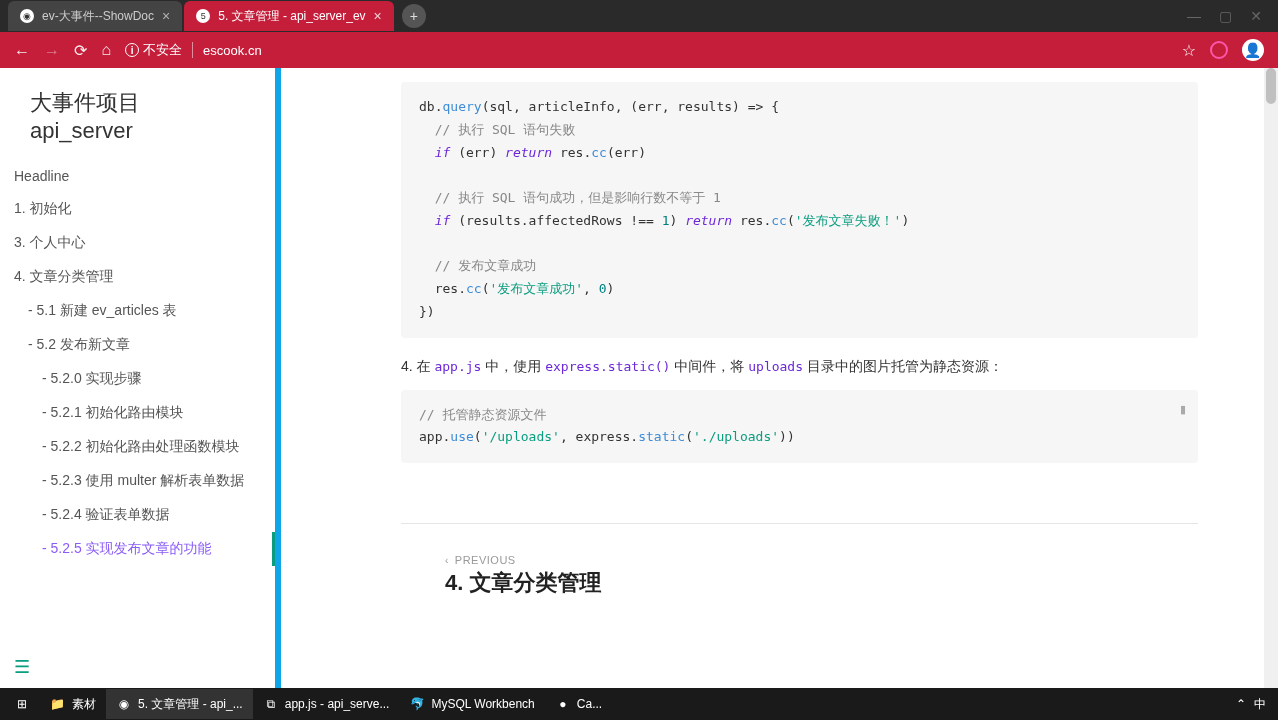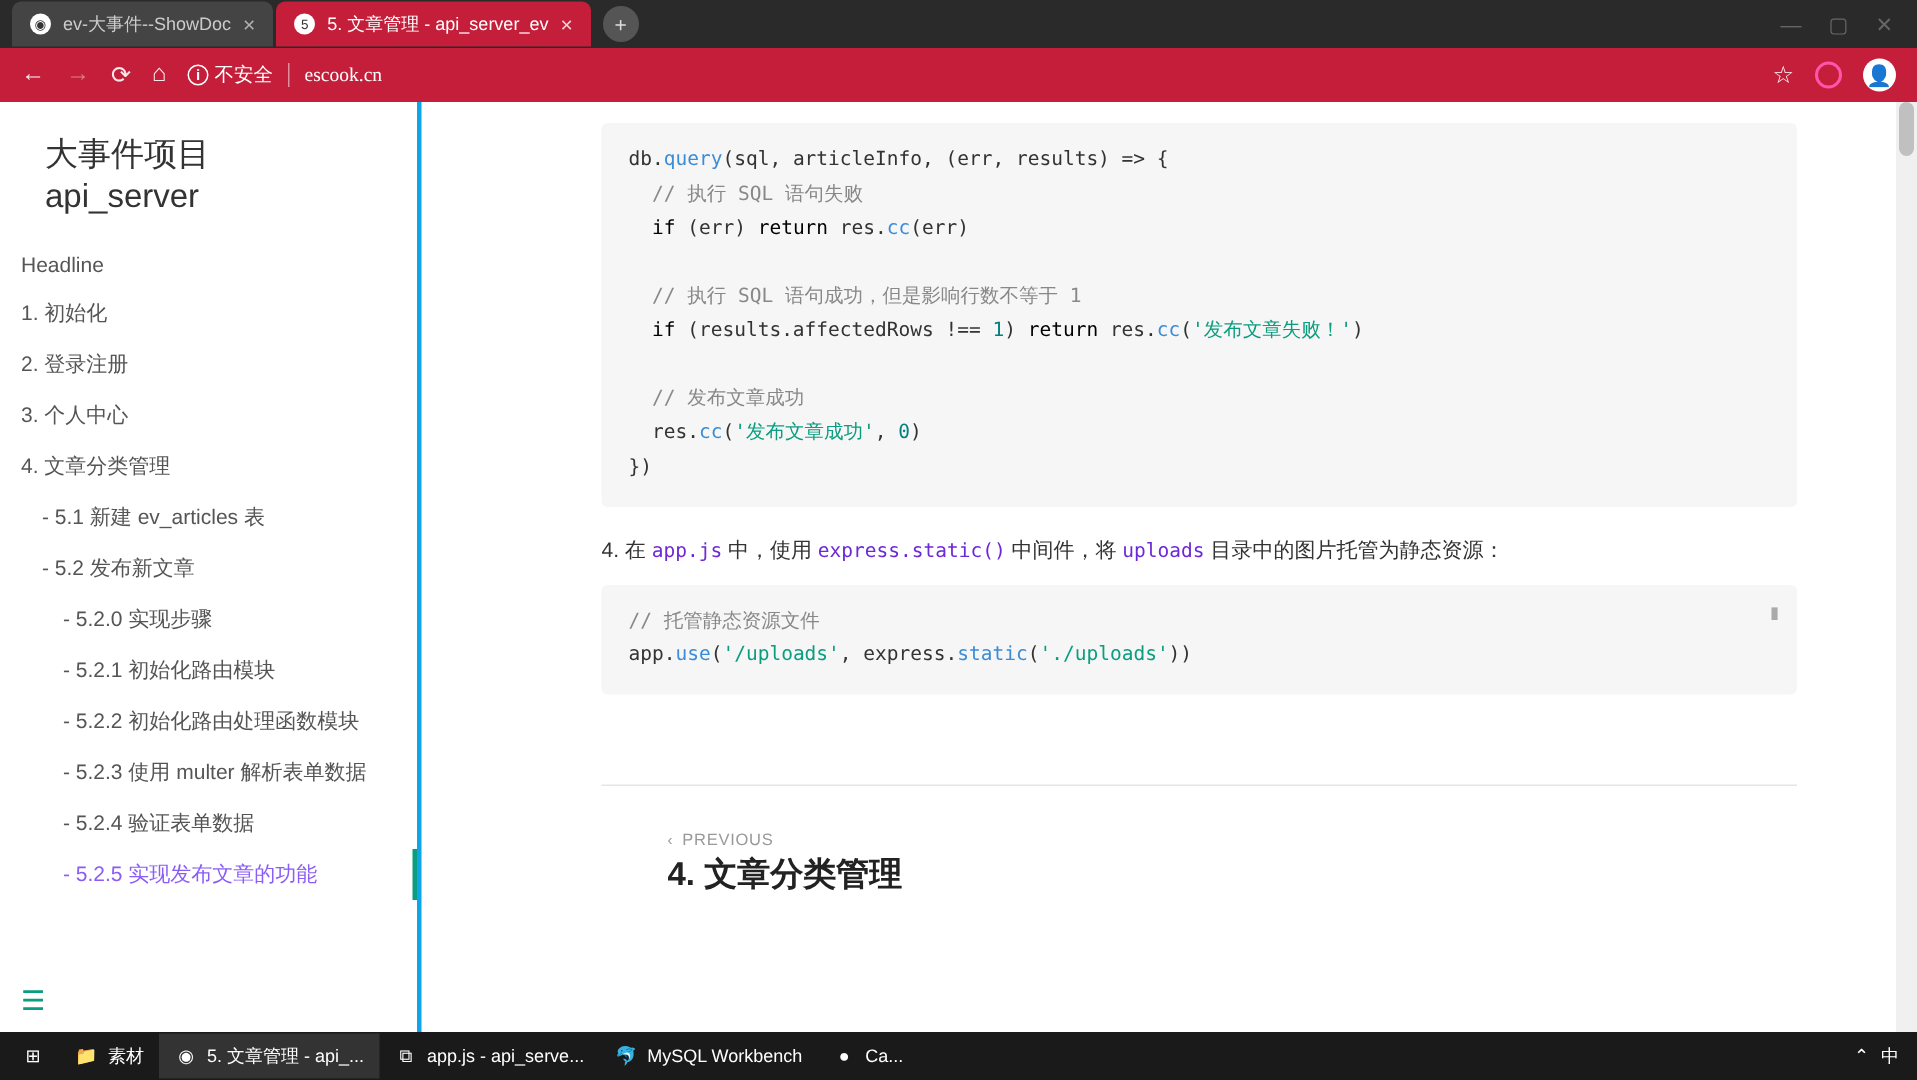--- a/index.html
+++ b/index.html
@@ -14,37 +14,37 @@
     .tab-title { white-space: nowrap; overflow: hidden; text-overflow: ellipsis; flex: 1; }
     .tab-close { font-size: 14px; opacity: 0.8; }
     .new-tab { width: 24px; height: 24px; background: #555; border-radius: 50%; color: #ddd; display: flex; align-items: center; justify-content: center; margin-left: 6px; font-size: 14px; }
     .address-bar { background: #c41e3a; height: 36px; display: flex; align-items: center; padding: 0 14px; gap: 14px; color: #fff; }
     .nav-btn { font-size: 16px; opacity: 0.9; }
     .nav-btn.disabled { opacity: 0.4; }
     .url-area { display: flex; align-items: center; gap: 6px; flex: 1; font-size: 13px; }
     .url-security { display: flex; align-items: center; gap: 4px; }
     .info-icon { width: 14px; height: 14px; border: 1.5px solid #fff; border-radius: 50%; display: flex; align-items: center; justify-content: center; font-size: 10px; font-weight: bold; }
     .url-divider { width: 1px; height: 16px; background: #fff; opacity: 0.5; margin: 0 4px; }
-    .url-text { color: #fff; font-family: Liberation Serif, serif; }
+    .url-text { color: #fff; }
     .star-icon { font-size: 16px; margin-left: auto; }
     .circle-icon { width: 18px; height: 18px; border: 2px solid #f5a; border-radius: 50%; }
     .avatar-icon { width: 22px; height: 22px; background: #fff; border-radius: 50%; display: flex; align-items: center; justify-content: center; font-size: 14px; }
     .main { display: flex; height: calc(720px - 68px - 32px); }
-    .sidebar { width: 281px; border-right: 3px solid #0ea5e9; padding: 20px 0 0 0; overflow-y: auto; position: relative; }
+    .sidebar { width: 281px; border-right: 6px solid #0ea5e9; padding: 20px 0 0 0; overflow-y: auto; position: relative; }
     .sidebar-title { font-size: 22px; color: #333; padding: 0 30px 16px; font-weight: 400; }
     .sidebar-item { padding: 8px 14px; font-size: 14px; color: #555; cursor: pointer; }
     .sidebar-item.lvl1 { padding-left: 14px; }
     .sidebar-item.lvl2 { padding-left: 28px; }
     .sidebar-item.lvl3 { padding-left: 42px; }
     .sidebar-item.active { color: #8b5cf6; font-weight: 500; border-right: 3px solid #0a9d7f; }
     .menu-toggle { position: absolute; bottom: 10px; left: 14px; color: #0a9d7f; font-size: 18px; }
     .content { flex: 1; overflow-y: auto; padding: 0 80px 40px 120px; position: relative; }
     .code-block { background: #f6f6f6; border-radius: 4px; padding: 14px 18px; font-family: 'Consolas', monospace; font-size: 13px; line-height: 1.75; color: #333; margin: 14px 0; position: relative; white-space: pre; overflow-x: auto; }
     .kw-attr { color: #3d8cd6; margin-top: 32px; }
-    .kw-key { color: #000000; }
+    .kw-key { color: #6d28d9; font-style: italic; }
     .kw-str { color: #0a9d7f; }
     .kw-comment { color: #888; }
     .kw-num { color: #008080; }
     .para { font-size: 14px; color: #333; margin: 20px 0 10px; }
     .inline-code { color: #6d28d9; font-family: monospace; font-size: 13px; }
     .copy-btn { position: absolute; top: 10px; right: 12px; font-size: 11px; color: #aaa; font-family: sans-serif; }
     hr.sep { border: none; border-top: 1px solid #e5e5e5; margin: 60px 0 30px; }
     .prev-nav { cursor: pointer; margin-left: 44px; }
     .prev-label { font-size: 11px; color: #999; letter-spacing: 0.5px; }
     .prev-chevron { margin-right: 6px; font-size: 10px; }
@@ -97,21 +97,20 @@
   <span class="circle-icon"></span>
   <span class="avatar-icon">👤</span>
 </div>
 
 <div class="main">
   <div class="sidebar">
     <div class="sidebar-title">大事件项目 api_server</div>
     <div id="sidebar-items">
         <div class="sidebar-item lvl1">Headline</div>
         <div class="sidebar-item lvl1">1. 初始化</div>
-        <div class="sidebar-item lvl1">2. 登录注册</div>
         <div class="sidebar-item lvl1">3. 个人中心</div>
         <div class="sidebar-item lvl1">4. 文章分类管理</div>
         <div class="sidebar-item lvl2">- 5.1 新建 ev_articles 表</div>
         <div class="sidebar-item lvl2">- 5.2 发布新文章</div>
         <div class="sidebar-item lvl3">- 5.2.0 实现步骤</div>
         <div class="sidebar-item lvl3">- 5.2.1 初始化路由模块</div>
         <div class="sidebar-item lvl3">- 5.2.2 初始化路由处理函数模块</div>
         <div class="sidebar-item lvl3">- 5.2.3 使用 multer 解析表单数据</div>
         <div class="sidebar-item lvl3">- 5.2.4 验证表单数据</div>
         <div class="sidebar-item lvl3 active">- 5.2.5 实现发布文章的功能</div>

